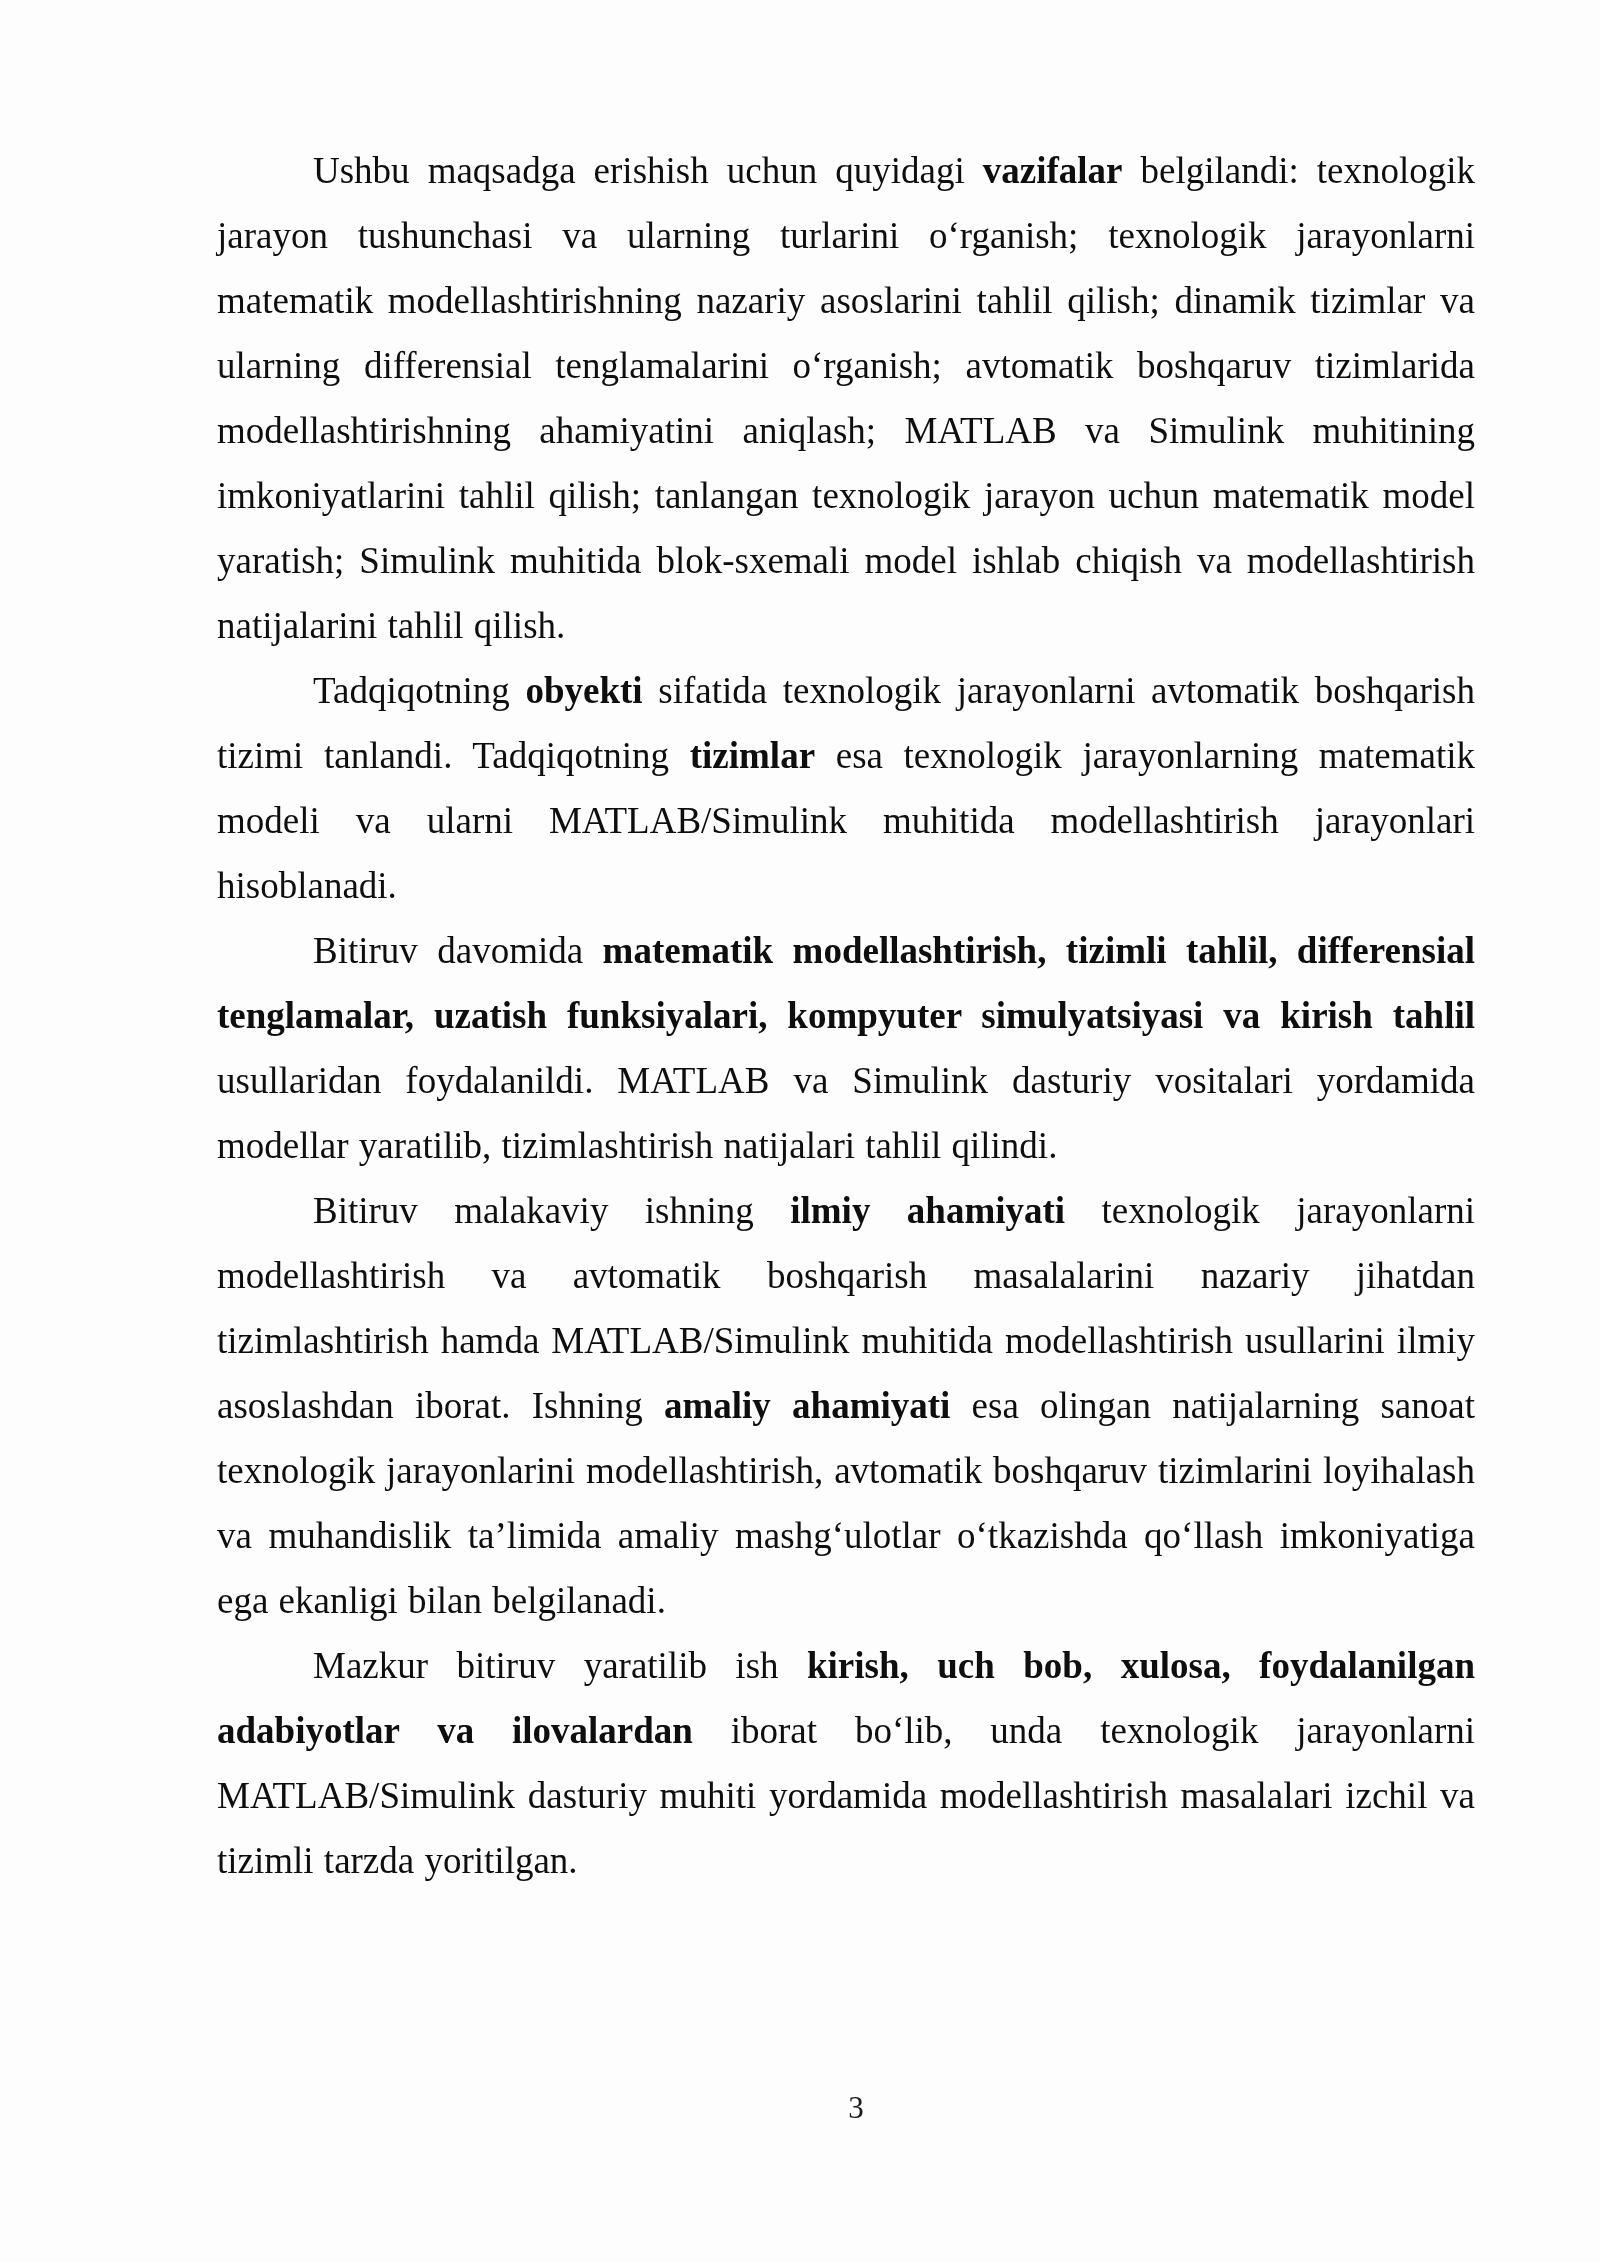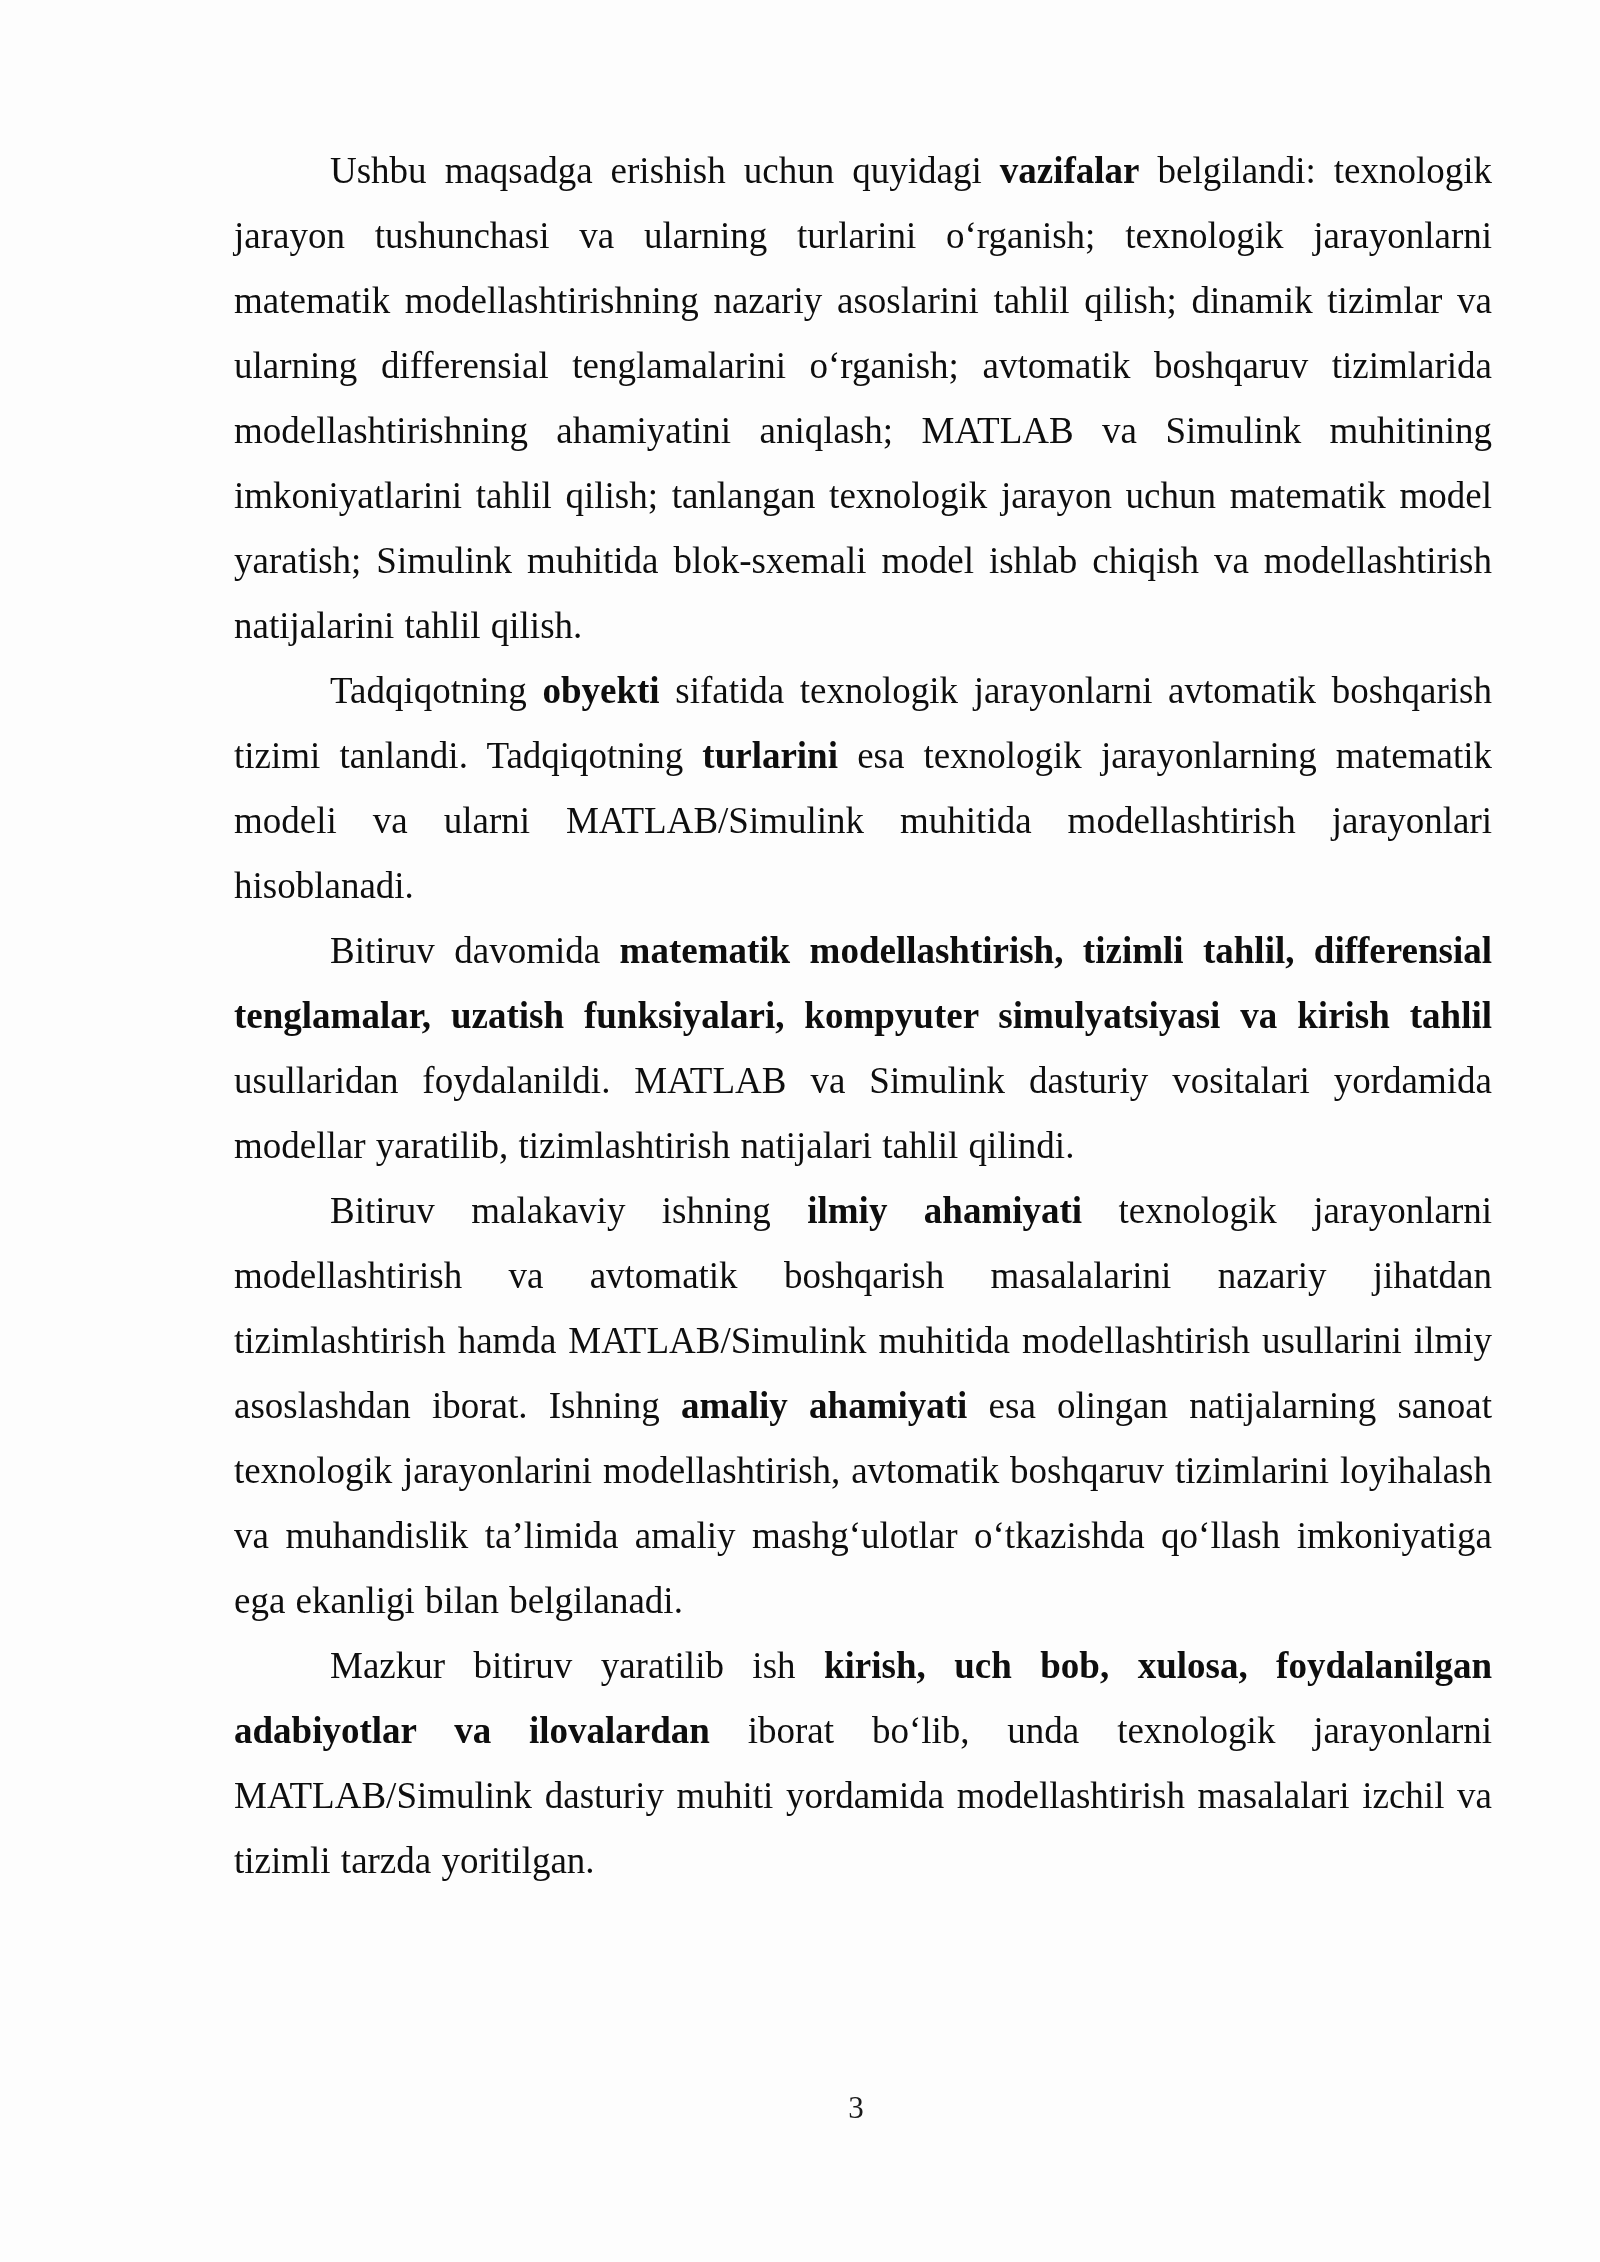--- a/index.html
+++ b/index.html
@@ -12,21 +12,21 @@
     font-family: "Liberation Serif", "DejaVu Serif", serif;
     color: #0e0e0e;
   }
   .page {
     position: absolute;
     inset: 0;
     background: #fdfdfd;
   }
   .text-block {
     position: absolute;
-    left: 234px;
+    left: 217px;
     top: 138px;
     width: 1258px;
   }
   .para {
     font-size: 37px;
     line-height: 65px;
     text-align: justify;
     text-justify: inter-word;
     text-indent: 96px;
     word-spacing: 1px;
@@ -43,19 +43,19 @@
     line-height: 40px;
     color: #1a1a1a;
   }
 </style>
 </head>
 <body>
 
 <div class="page">
   <div class="text-block" id="text-block">
       <p class="para"><span class="seg">Ushbu maqsadga erishish uchun quyidagi </span><span class="seg bold">vazifalar</span><span class="seg"> belgilandi: texnologik jarayon tushunchasi va ularning turlarini oʻrganish; texnologik jarayonlarni matematik modellashtirishning nazariy asoslarini tahlil qilish; dinamik tizimlar va ularning differensial tenglamalarini oʻrganish; avtomatik boshqaruv tizimlarida modellashtirishning ahamiyatini aniqlash; MATLAB va Simulink muhitining imkoniyatlarini tahlil qilish; tanlangan texnologik jarayon uchun matematik model yaratish; Simulink muhitida blok-sxemali model ishlab chiqish va modellashtirish natijalarini tahlil qilish.</span></p>
-      <p class="para"><span class="seg">Tadqiqotning </span><span class="seg bold">obyekti</span><span class="seg"> sifatida texnologik jarayonlarni avtomatik boshqarish tizimi tanlandi. Tadqiqotning </span><span class="seg bold">turlarini</span><span class="seg"> esa texnologik jarayonlarning matematik modeli va ularni MATLAB/Simulink muhitida modellashtirish jarayonlari hisoblanadi.</span></p>
+      <p class="para"><span class="seg">Tadqiqotning </span><span class="seg bold">obyekti</span><span class="seg"> sifatida texnologik jarayonlarni avtomatik boshqarish tizimi tanlandi. Tadqiqotning </span><span class="seg bold">tizimlar</span><span class="seg"> esa texnologik jarayonlarning matematik modeli va ularni MATLAB/Simulink muhitida modellashtirish jarayonlari hisoblanadi.</span></p>
       <p class="para"><span class="seg">Bitiruv davomida </span><span class="seg bold">matematik modellashtirish, tizimli tahlil, differensial tenglamalar, uzatish funksiyalari, kompyuter simulyatsiyasi va kirish tahlil</span><span class="seg"> usullaridan foydalanildi. MATLAB va Simulink dasturiy vositalari yordamida modellar yaratilib, tizimlashtirish natijalari tahlil qilindi.</span></p>
       <p class="para"><span class="seg">Bitiruv malakaviy ishning </span><span class="seg bold">ilmiy ahamiyati</span><span class="seg"> texnologik jarayonlarni modellashtirish va avtomatik boshqarish masalalarini nazariy jihatdan tizimlashtirish hamda MATLAB/Simulink muhitida modellashtirish usullarini ilmiy asoslashdan iborat. Ishning </span><span class="seg bold">amaliy ahamiyati</span><span class="seg"> esa olingan natijalarning sanoat texnologik jarayonlarini modellashtirish, avtomatik boshqaruv tizimlarini loyihalash va muhandislik ta’limida amaliy mashgʻulotlar oʻtkazishda qoʻllash imkoniyatiga ega ekanligi bilan belgilanadi.</span></p>
       <p class="para"><span class="seg">Mazkur bitiruv yaratilib ish </span><span class="seg bold">kirish, uch bob, xulosa, foydalanilgan adabiyotlar va ilovalardan</span><span class="seg"> iborat boʻlib, unda texnologik jarayonlarni MATLAB/Simulink dasturiy muhiti yordamida modellashtirish masalalari izchil va tizimli tarzda yoritilgan.</span></p>
     </div>
   <div class="page-number">3</div>
 </div>
 
 </body></html>

